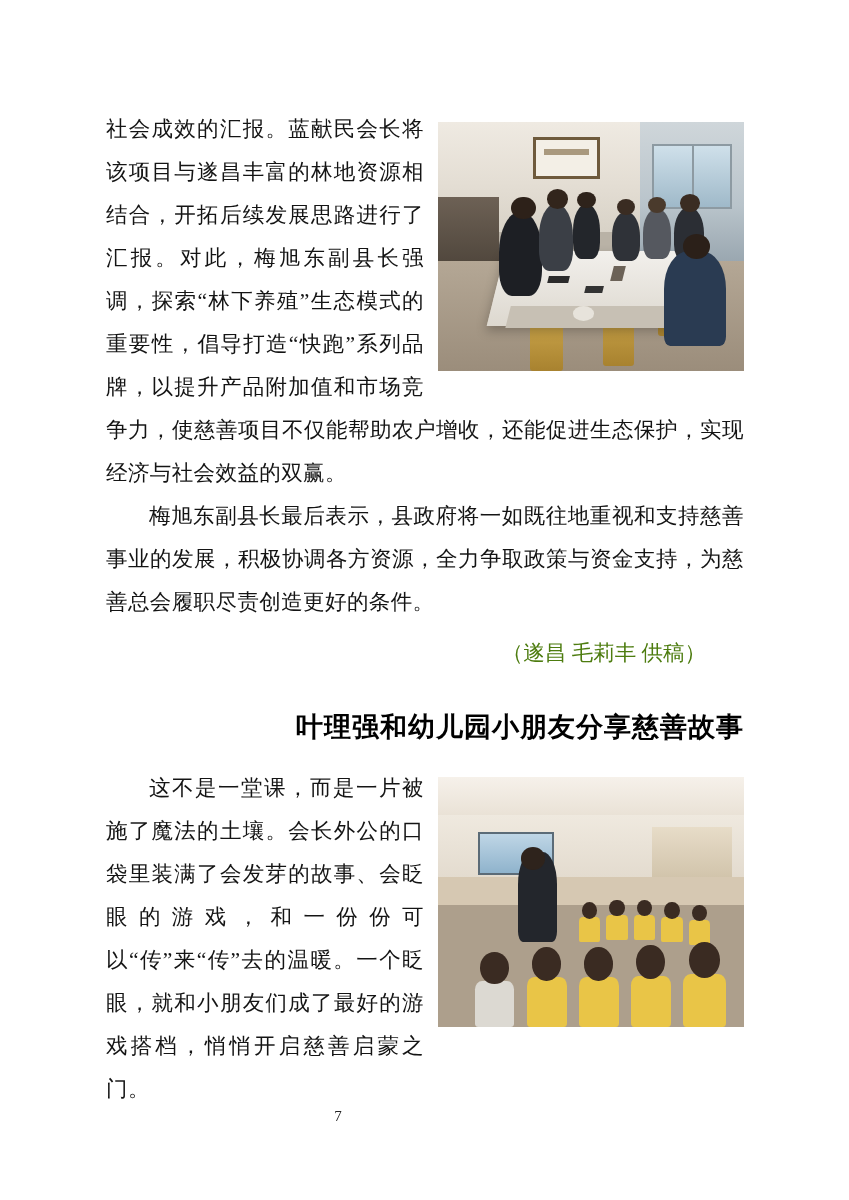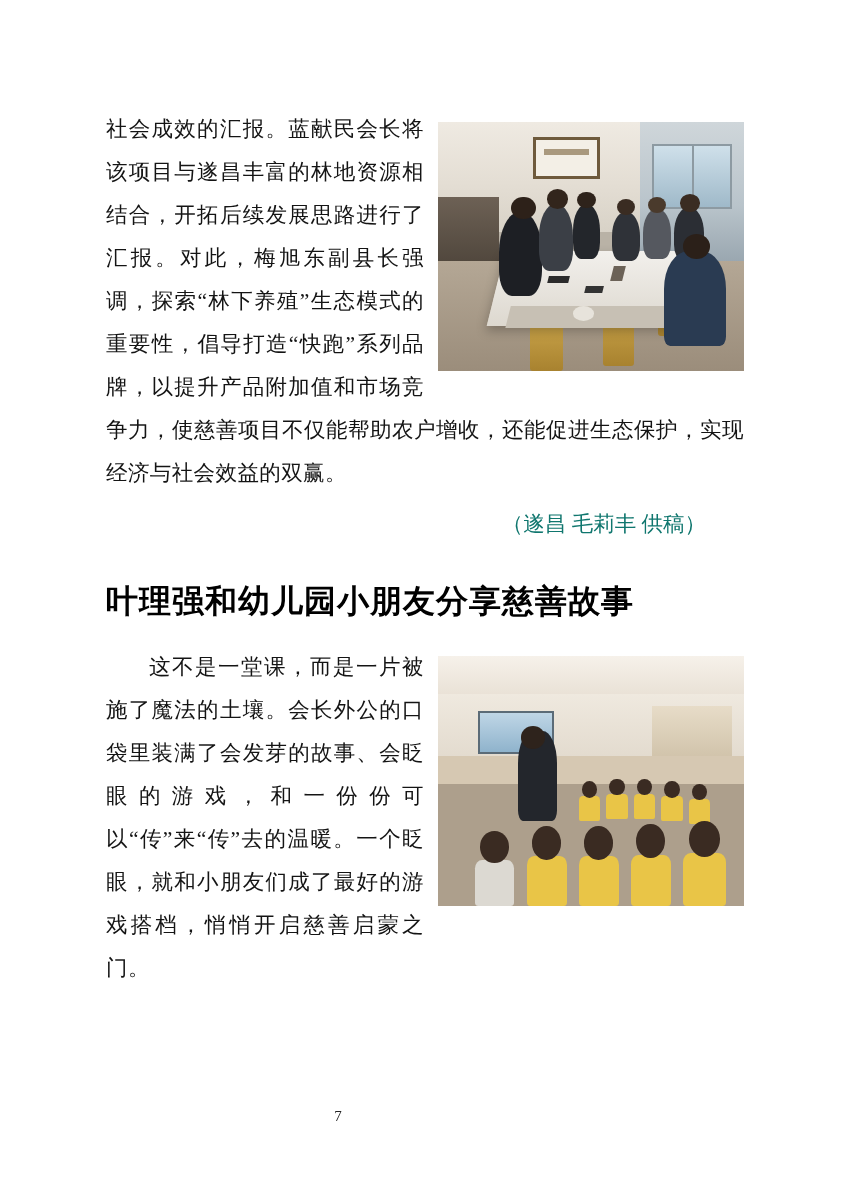--- a/index.html
+++ b/index.html
@@ -153,29 +153,29 @@
     background:#2e231c; border-radius:50%;
   }
 
   
   .attrib {
     font-size: 21.5px;
     line-height: 43px;
     text-align: right;
     margin: 8px 0 0 0;
     padding-right: 38px;
-    color: #0f766e;
+    color: #4d7c0f;
   }
 
   
   .heading {
     font-family: Liberation Sans, sans-serif;
     font-weight: bold;
-    font-size: 32px;
-    text-align: left;
+    font-size: 27px;
+    text-align: right;
     letter-spacing: 1px;
     margin: 34px 0 22px 0;
     color: #000;
   }
 
   .clear { clear: both; height: 0; overflow: hidden; }
 
   
   .page-number {
     position: absolute;
@@ -232,20 +232,21 @@
       <div style="position:absolute; left:36%; top:62%; width:7%; height:3%; background:#2b2b2b; transform:skewX(-14deg);"></div>
       <div style="position:absolute; left:48%; top:66%; width:6%; height:3%; background:#333; transform:skewX(-14deg);"></div>
       <div style="position:absolute; left:57%; top:58%; width:4%; height:6%; background:#6b6257; transform:skewX(-14deg);"></div>
       <div style="position:absolute; left:44%; top:74%; width:7%; height:6%; background:#e7e3db; border-radius:50%;"></div>
     </div>
 
     <p class="para">社会成效的汇报。蓝献民会长将该项目与遂昌丰富的林地资源相结合，开拓后续发展思路进行了汇报。对此，梅旭东副县长强调，探索“林下养殖”生态模式的重要性，倡导打造“快跑”系列品牌，以提升产品附加值和市场竞争力，使慈善项目不仅能帮助农户增收，还能促进生态保护，实现经济与社会效益的双赢。</p>
 
     <div class="clear"></div>
 
+    <p class="para indent">梅旭东副县长最后表示，县政府将一如既往地重视和支持慈善事业的发展，积极协调各方资源，全力争取政策与资金支持，为慈善总会履职尽责创造更好的条件。</p>
 
     <p class="attrib">（遂昌 毛莉丰 供稿）</p>
 
     <h2 class="heading">叶理强和幼儿园小朋友分享慈善故事</h2>
 
 
     <div class="float-img-2">
       <div class="kg-ceil"></div>
       <div class="kg-wall"></div>
       <div class="kg-board"></div>

